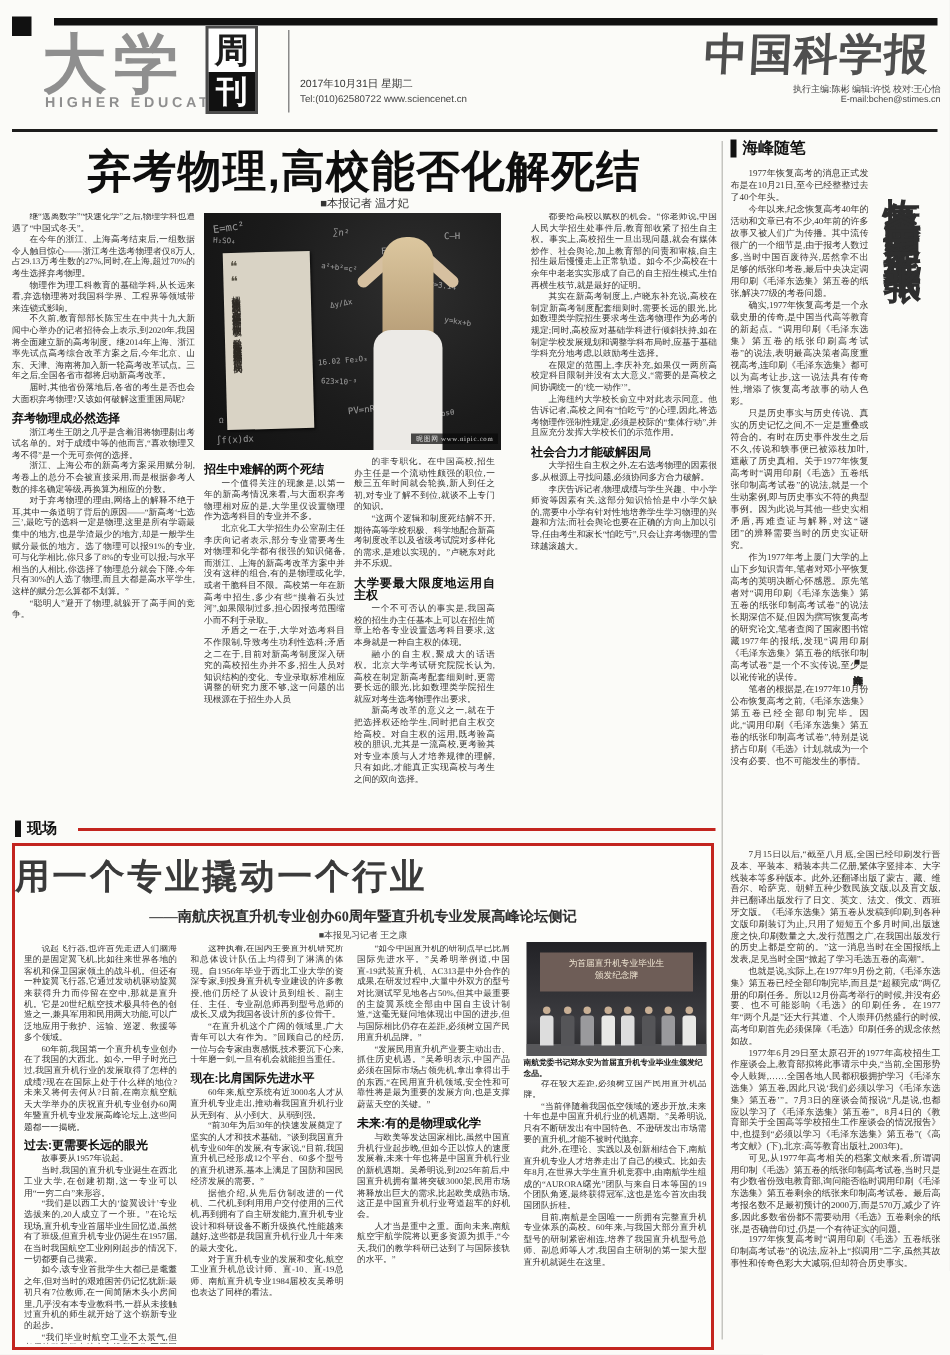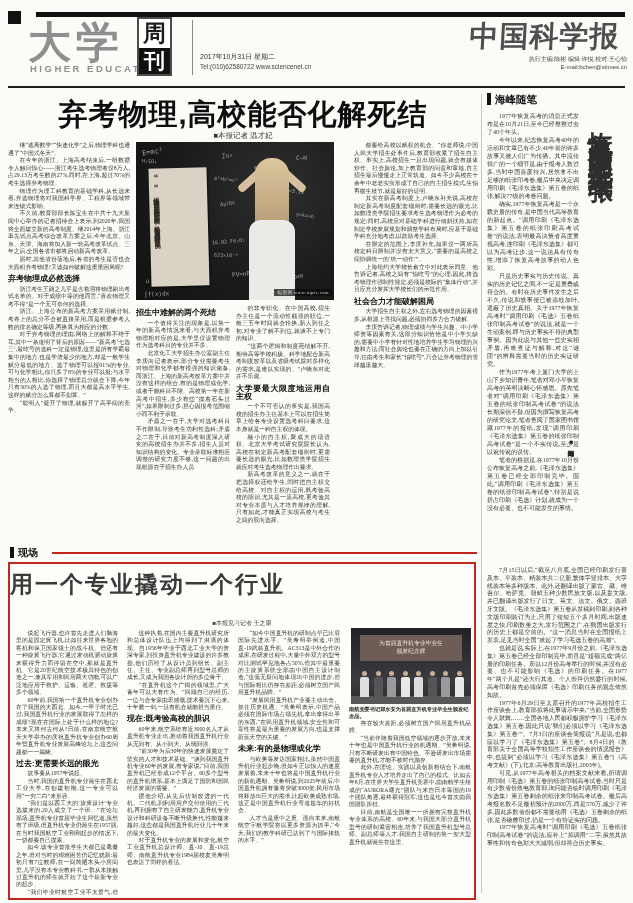--- a/index.html
+++ b/index.html
@@ -185,20 +185,21 @@
         <p>大学招生自主权之外,左右选考物理的因素很多,从根源上寻找问题,必须协同多方合力破解。</p>
         <p>李庆告诉记者,物理成绩与学生兴趣、中小学师资等因素有关,这部分知识恰恰是中小学欠缺的,需要中小学有针对性地培养学生学习物理的兴趣和方法;而社会舆论也要在正确的方向上加以引导,任由考生和家长“怕吃亏”,只会让弃考物理的雪球越滚越大。</p>
       </div>
   </div>
 
   <div class="abs kicker sans">现场</div>
   <div class="abs kicker-line"></div>
 
   <div class="abs redbox">
     <div class="rb-headline">用一个专业撬动一个行业</div>
+    <div class="rb-subtitle">——南航庆祝直升机专业创办60周年暨直升机专业发展高峰论坛侧记</div>
     <div class="rb-byline">■本报见习记者 王之康</div>
 
     <div class="stage-photo">
       <div class="stage-banner">
         <div>为首届直升机专业毕业生</div>
         <div>颁发纪念牌</div>
       </div>
       <div class="stage-floor"></div>
       <div id="stage-people">
           <div class="person" style="left: 8px;">
@@ -249,21 +250,21 @@
           <p>“我们是以西工大的‘旋翼设计’专业选拔来的,20人成立了一个班。”在论坛现场,直升机专业首届毕业生回忆道,虽然有了班级,但直升机专业仍诞生在1957届,在当时我国航空工业刚刚起步的情况下,一切都要自己摸索。</p>
           <p>如今,该专业首批学生大都已是耄耋之年,但对当时的艰难困苦仍记忆犹新:最初只有7位教师,在一间简陋木头小房间里,几乎没有本专业教科书,一群从未接触过直升机的师生就开始了这个崭新专业的起步。</p>
           <p>“我们毕业时航空工业不太景气,但老师鼓励我们去航空主机所工作,不要因为偏远地区落后、待遇不好而放弃。”南航1997届学生、现任南航直升机系副主任李建波表示,老教师们对航空事业的执着,给了学生们深远的启迪和影响。</p>
         </div>
     </div>
     <div class="rb-col rb-c2">
       <div>
           <p>这种执着,在国内主要直升机研究所和总体设计队伍上均得到了淋漓的体现。自1956年毕业于西北工业大学的资深专家,到投身直升机专业建设的许多教授,他们历经了从设计员到组长、副主任、主任、专业副总师再到型号总师的成长,又成为我国各设计所的多位骨干。</p>
           <p>“在直升机这个广阔的领域里,广大青年可以大有作为。”回顾自己的经历,一位与会专家由衷感慨,技术要沉下心来,十年磨一剑,一旦有机会就能担当重任。</p>
         </div>
-      <h4 class="subhead">现在:既考验高校的胆识</h4>
+      <h4 class="subhead">现在:比肩国际先进水平</h4>
       <div>
           <p>60年来,航空系统有近3000名人才从直升机专业走出,推动着我国直升机行业从无到有、从小到大、从弱到强。</p>
           <p>“前30年为后30年的快速发展奠定了坚实的人才和技术基础。”谈到我国直升机专业60年的发展,有专家说,“目前,我国直升机已经形成12个平台、60多个型号的直升机谱系,基本上满足了国防和国民经济发展的需要。”</p>
           <p>据他介绍,从先后仿制改进的一代机、二代机,到利用用户交付使用的三代机,再到拥有了自主研发能力,直升机专业设计和科研设备不断升级换代,性能越来越好,这些都是我国直升机行业几十年来的最大变化。</p>
           <p>对于直升机专业的发展和变化,航空工业直升机总设计师、直-10、直-19总师、南航直升机专业1984届校友吴希明也表达了同样的看法。</p>
         </div>
     </div>
     <div class="rb-col rb-c3">
       <div>
           <p>“如今中国直升机的研制点早已比肩国际先进水平。”吴希明举例道,中国直-19武装直升机、AC313是中外合作的成果,在研发过程中,大量中外双方的型号对比测试罕见地各占50%,但其中最重要的主旋翼系统全部由中国自主设计制造,“这毫无疑问地体现出中国的进步,但与国际相比仍存在差距,必须树立国产民用直升机品牌。”</p>

